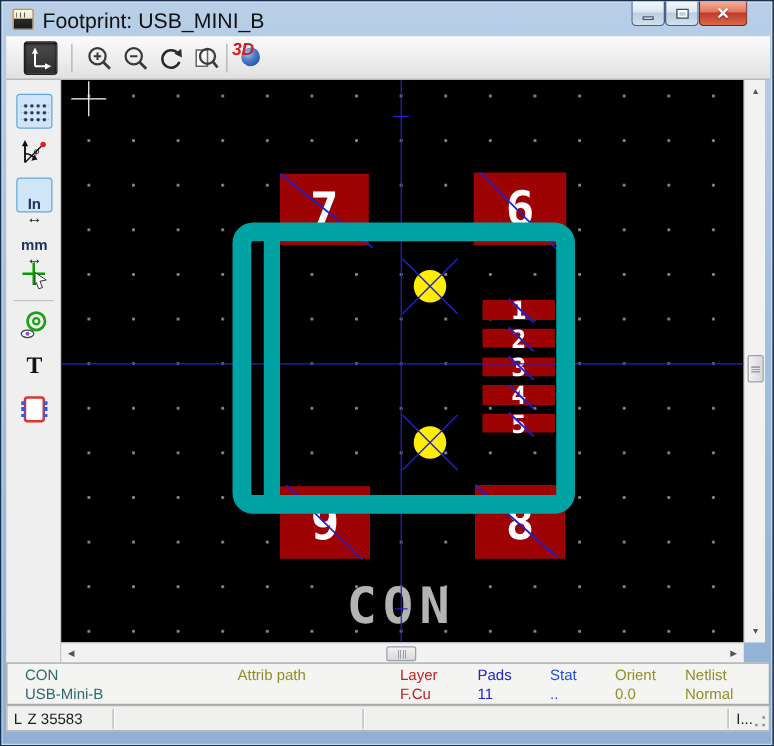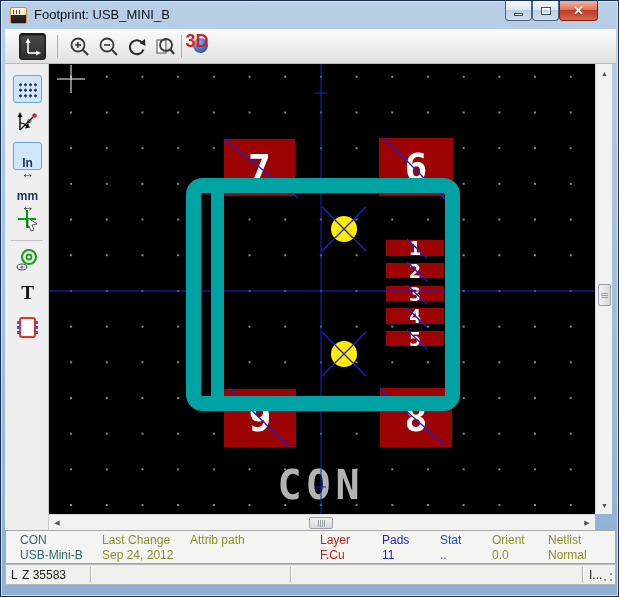--- a/index.html
+++ b/index.html
@@ -12,21 +12,21 @@
   }
   
   .titlebar { position:absolute; left:0; top:0; width:619px; height:28px; }
   .title-icon {
     position:absolute; left:9px; top:6px; width:17px; height:17px;
     background:linear-gradient(180deg,#fdf6e0 0%,#f3e6c2 45%,#2b2b2b 46%,#1a1a1a 100%);
     border:1px solid #c98f3d; border-radius:2px;
   }
   .title-icon::after{ content:""; position:absolute; left:2px; top:2px; width:7px; height:4px;
     background:repeating-linear-gradient(90deg,#555 0 1px,transparent 1px 3px); }
-  .title-text { position:absolute; left:33px; top:6px; font-size:13px; color:#101010; }
+  .title-text { position:absolute; left:33px; top:6px; font-size:17px; color:#101010; }
   .winbtn { position:absolute; top:0; height:20px; border:1px solid #46608a; border-top:none;
     border-radius:0 0 4px 4px;
     background:linear-gradient(180deg,#f4f8fc 0%,#dce7f2 45%,#bccddf 50%,#d2e0ef 100%);
     display:flex; align-items:center; justify-content:center; cursor:default;
   }
   .btn-min { left:504px; width:27px; }
   .btn-max { left:531px; width:27px; }
   .btn-close { left:558px; width:39px;
     background:linear-gradient(180deg,#f6b09a 0%,#e2775c 45%,#c0392b 50%,#d9694a 100%);
     border-color:#7c2014;
@@ -34,21 +34,21 @@
   .glyph-min { width:9px; height:3px; background:#fff; border:1px solid #39506e; margin-top:8px; }
   .glyph-max { width:10px; height:8px; border:1px solid #39506e; box-shadow:inset 0 0 0 1.5px #fff; background:transparent; }
   .glyph-close { color:#fff; font-size:13px; font-weight:bold; text-shadow:0 1px 1px #7c2014; }
   
   .toolbar { position:absolute; left:4px; top:28px; width:611px; height:35px;
     background:linear-gradient(180deg,#fbfbfb 0%,#ececec 60%,#e0e0e0 100%);
     border-bottom:1px solid #b8b8b8; }
   .tbtn { position:absolute; top:4px; width:27px; height:27px; display:flex; align-items:center; justify-content:center; border-radius:3px; }
   .tbtn.pressed { background:linear-gradient(180deg,#4a4a4a,#2e2e2e); border:1px solid #1f1f1f; box-shadow:inset 0 1px 2px #000; }
   .tsep { position:absolute; top:6px; width:1px; height:23px; background:#b0b0b0; }
-  .threed-label { position:absolute; left:-3px; top:-4px; color:#d42020; font-weight:bold; font-size:18px; }
+  .threed-label { position:absolute; left:-3px; top:-4px; color:#d42020; font-weight:bold; font-size:14px; font-style:italic; }
   .sphere { position:absolute; left:4px; top:3px; width:15px; height:15px; border-radius:50%;
     background:radial-gradient(circle at 35% 30%, #9cc0f0 0%, #4878c8 45%, #1c3f8e 100%); }
   
   .left-toolbar { position:absolute; left:4px; top:63px; width:44px; height:466px;
     background:#efefef; border-right:1px solid #c9c9c9; }
   .lbtn { position:absolute; left:8px; width:29px; height:28px; display:flex; flex-direction:column;
     align-items:center; justify-content:center; border-radius:3px; font-size:11px; color:#1b2a4a; }
   .lbtn.selected { background:#cfe6f9; border:1px solid #66a8dd; }
   .lsep { position:absolute; left:6px; width:32px; height:1px; background:#c4c4c4; }
   .unit-txt { font-weight:bold; font-size:12px; line-height:10px; color:#22335c;margin-top:24px; }
@@ -295,24 +295,20 @@
     <div class="sbtn" style="left:1px;top:1px;width:14px;height:14px">◀</div>
     <div class="hthumb"></div>
     <div class="sbtn" style="right:1px;top:1px;width:14px;height:14px">▶</div>
   </div>
 
   <div class="fieldbar">
     <div class="fcol c-teal" style="left:14px">
         <div>CON</div>
         <div>USB-Mini-B</div>
       </div>
-    <div class="fcol c-olive" style="left:96px">
-        <div>Last Change</div>
-        <div>Sep 24, 2012</div>
-      </div>
     <div class="fcol c-olive" style="left:184px">
         <div>Attrib path</div>
         <div></div>
       </div>
     <div class="fcol c-red" style="left:314px">
         <div>Layer</div>
         <div>F.Cu</div>
       </div>
     <div class="fcol c-blue" style="left:376px">
         <div>Pads</div>

